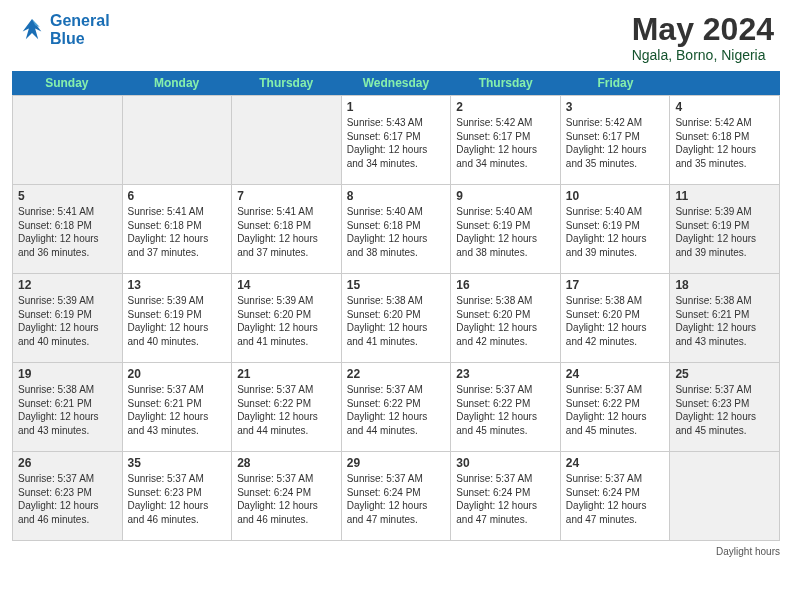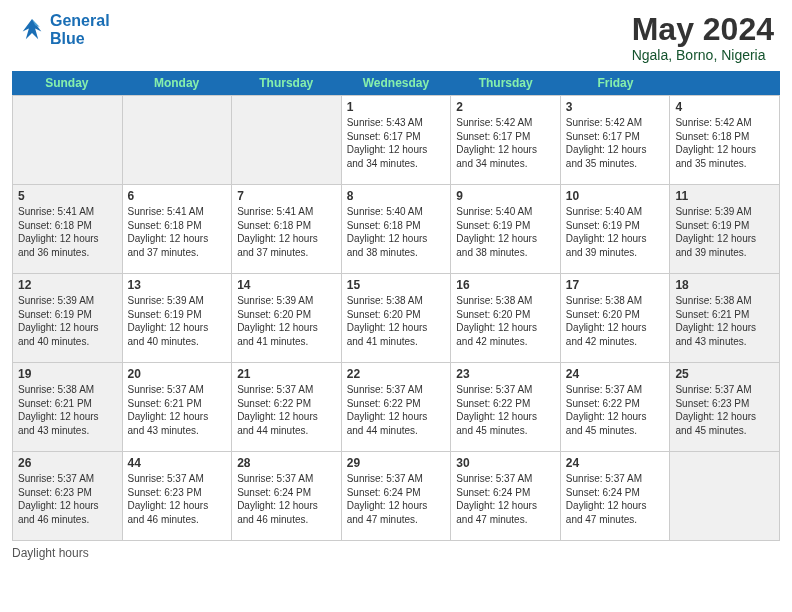--- a/index.html
+++ b/index.html
@@ -89,22 +89,23 @@
       margin-bottom: 2px;
       color: #333;
     }
     .day-info {
       font-size: 10px;
       color: #333;
       line-height: 1.35;
     }
     .footer {
       margin: 5px 12px 0 12px;
-      font-size: 12px;
+      font-size: 10px;
       color: #555;
+      text-align: right;
     }
   </style>
 </head>
 <body>
 
 <div class="page">
   <div class="header">
     <div class="logo">
       <svg class="logo-bird" viewBox="0 0 36 36">
         <polygon points="18,4 30,20 22,16 26,30 18,22 10,30 14,16 6,20" fill="#1a6eb5"></polygon>
@@ -319,21 +320,21 @@
         </div>
         <div class="cal-week">
           <div class="cal-cell shaded">
             <div class="day-num">26</div>
             <div class="day-info" style="white-space: pre-line;">Sunrise: 5:37 AM
 Sunset: 6:23 PM
 Daylight: 12 hours
 and 46 minutes.</div>
           </div>
           <div class="cal-cell">
-            <div class="day-num">44</div>
+            <div class="day-num">35</div>
             <div class="day-info" style="white-space: pre-line;">Sunrise: 5:37 AM
 Sunset: 6:23 PM
 Daylight: 12 hours
 and 46 minutes.</div>
           </div>
           <div class="cal-cell">
             <div class="day-num">28</div>
             <div class="day-info" style="white-space: pre-line;">Sunrise: 5:37 AM
 Sunset: 6:24 PM
 Daylight: 12 hours

